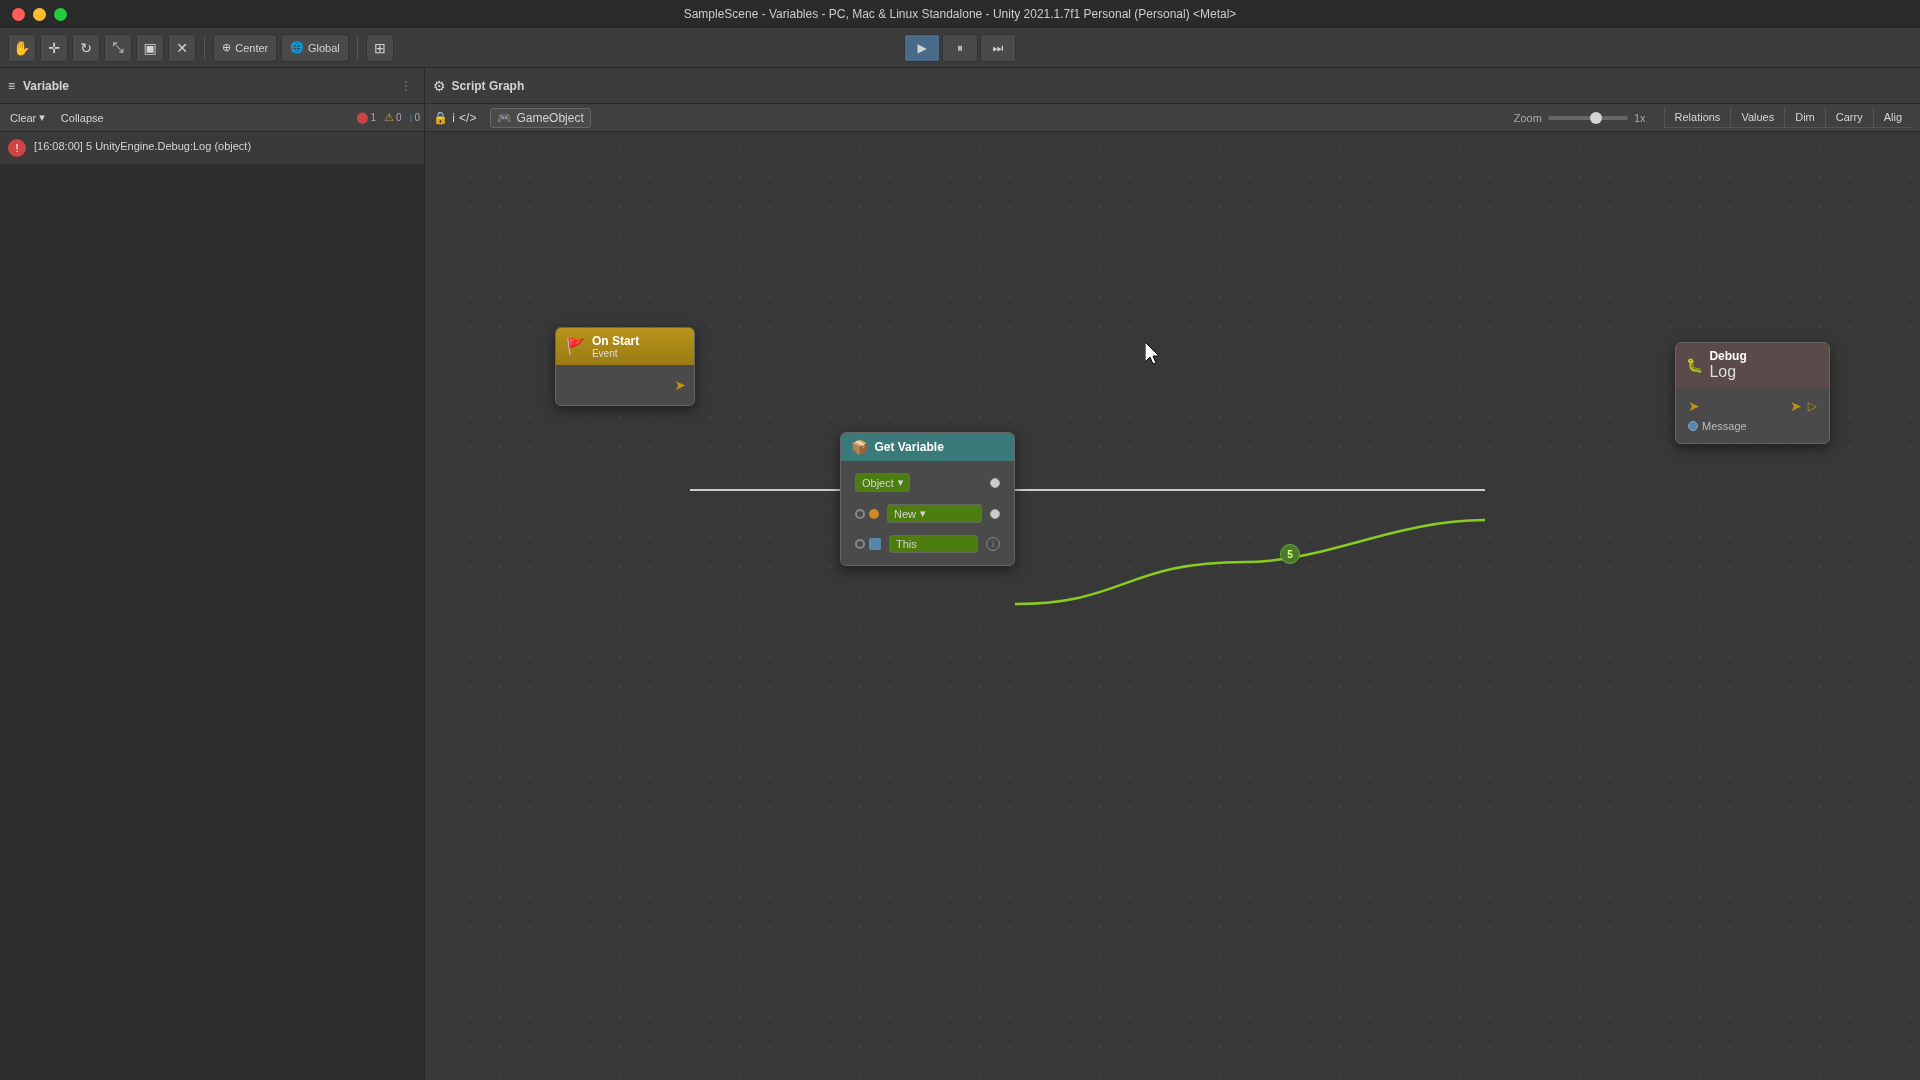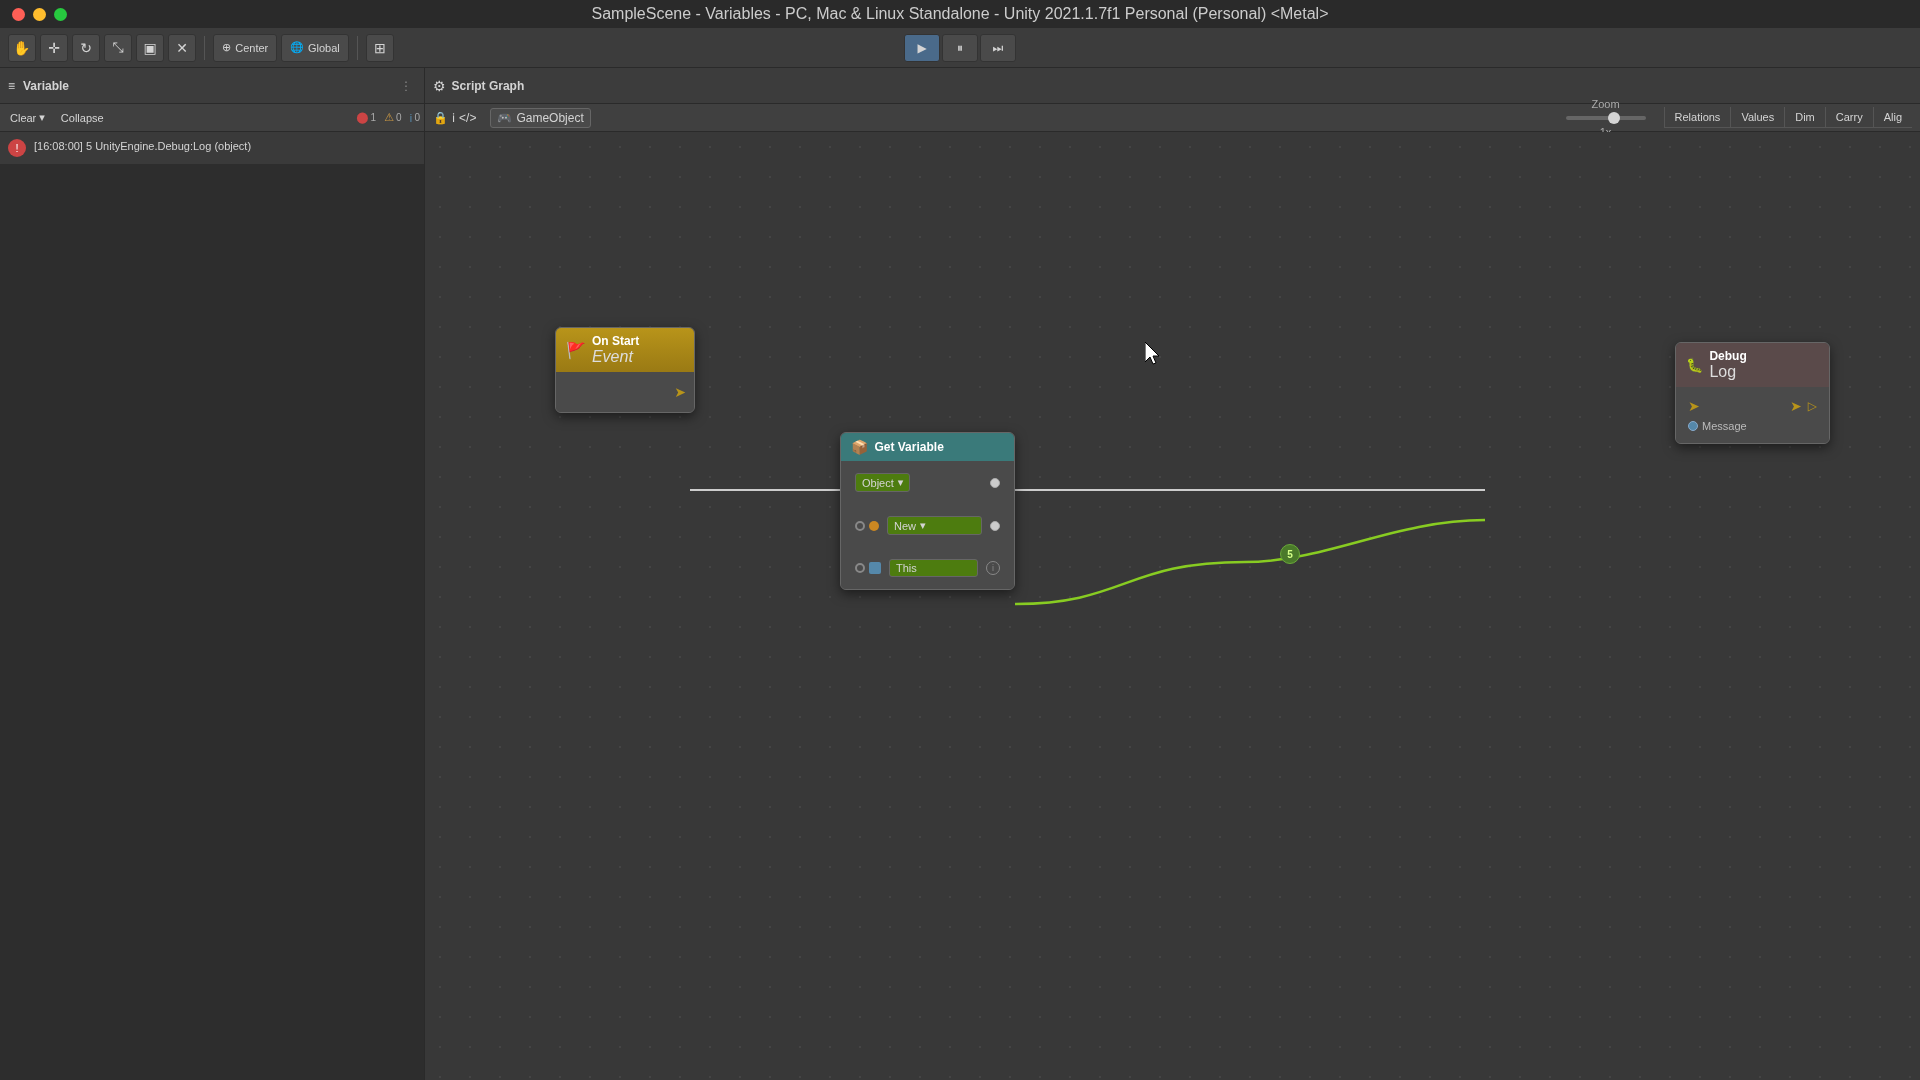--- a/index.html
+++ b/index.html
@@ -35,21 +35,21 @@
     .win-btn {
       width: 13px;
       height: 13px;
       border-radius: 50%;
       display: inline-block;
     }
     .win-close { background: #ff5f56; }
     .win-min { background: #ffbd2e; }
     .win-max { background: #27c93f; }
     #title-text {
-      font-size: 16px;
+      font-size: 12px;
       color: #cccccc;
     }
 
     
     #unity-toolbar {
       width: 100%;
       height: 40px;
       background: #3c3c3c;
       border-bottom: 1px solid #2a2a2a;
       display: flex;
@@ -584,21 +584,21 @@
     <div id="graph-toolbar">
       <div style="display:flex; align-items:center; gap:4px;">
         <span>🔒</span>
         <span>ℹ</span>
         <span>&lt;/&gt;</span>
       </div>
       <div style="display:flex; align-items:center; gap:4px; margin-left:8px; background:#4a4a4a; border:1px solid #666; border-radius:3px; padding:2px 6px;">
         <span>🎮</span>
         <span>GameObject</span>
       </div>
-      <div style="margin-left:auto; display:flex; align-items:center; gap:6px;flex-direction:column;">
+      <div style="margin-left:auto; display:flex; align-items:center; gap:6px;">
         <span class="zoom-label">Zoom</span>
         <div id="zoom-slider">
           <div id="zoom-thumb"></div>
         </div>
         <span class="zoom-label">1x</span>
       </div>
 
       <div style="display:flex; gap:0; margin-left:12px;">
         <div class="graph-nav-tab">Relations</div>
         <div class="graph-nav-tab">Values</div>
@@ -621,21 +621,21 @@
 
       <div class="number-badge" style="left: 855px; top: 412px;">
         <span>5</span>
       </div>
 
       <div class="node" id="node-onstart">
         <div class="node-header">
           <span class="flag-icon">🚩</span>
           <div>
             <div style="font-size:12px;font-weight:bold;color:#fff;">On Start</div>
-            <div style="font-size:16px;color:#ddd;font-weight:normal;font-style:italic;">Event</div>
+            <div style="font-size:10px;color:#ddd;font-weight:normal;">Event</div>
           </div>
         </div>
         <div class="node-body">
           <div class="node-port-row">
             <span class="port-arrow">➤</span>
           </div>
         </div>
       </div>
 
       <div class="node" id="node-debuglog">
@@ -674,21 +674,21 @@
             <div class="node-dropdown">
               <span>Object</span>
               <span>▾</span>
             </div>
             <div class="port-dot-white" style="margin-left:auto;"></div>
           </div>
 
           <div class="port-row" style="padding: 4px 6px;">
             <div class="port-circle-hollow"></div>
             <div class="port-dot-orange"></div>
-            <div class="node-dropdown" style="flex:1; margin: 16px 4px;">
+            <div class="node-dropdown" style="flex:1; margin: 4px 4px;">
               <span>New</span>
               <span>▾</span>
             </div>
             <div class="port-dot-white"></div>
           </div>
 
           <div class="port-row" style="padding: 4px 6px;">
             <div class="port-circle-hollow"></div>
             <div class="mini-cube"></div>
             <div class="node-dropdown" style="flex:1; margin: 0 4px;">

